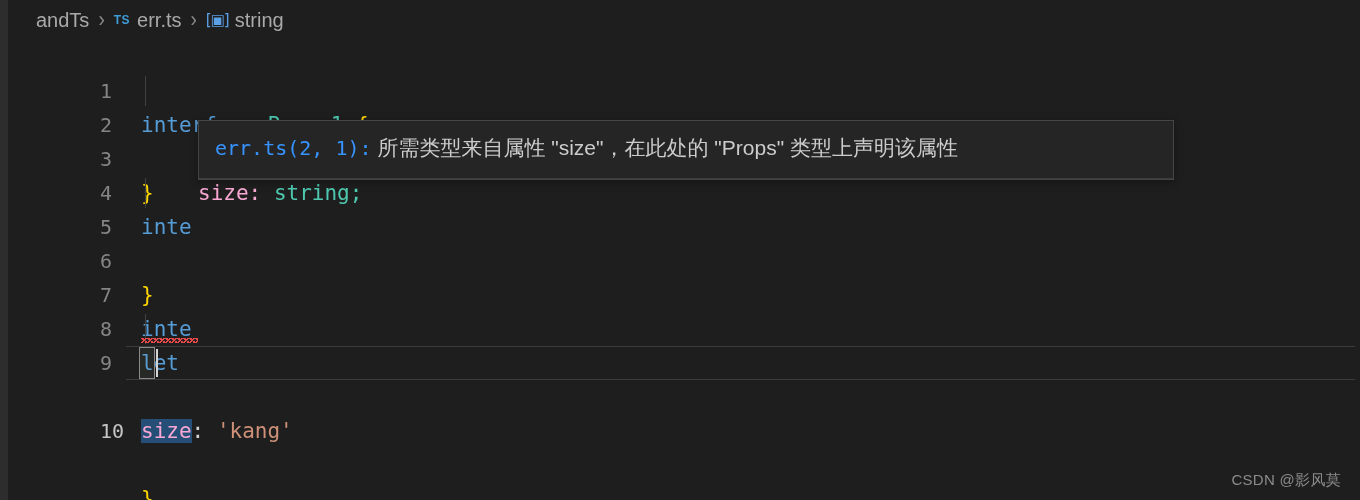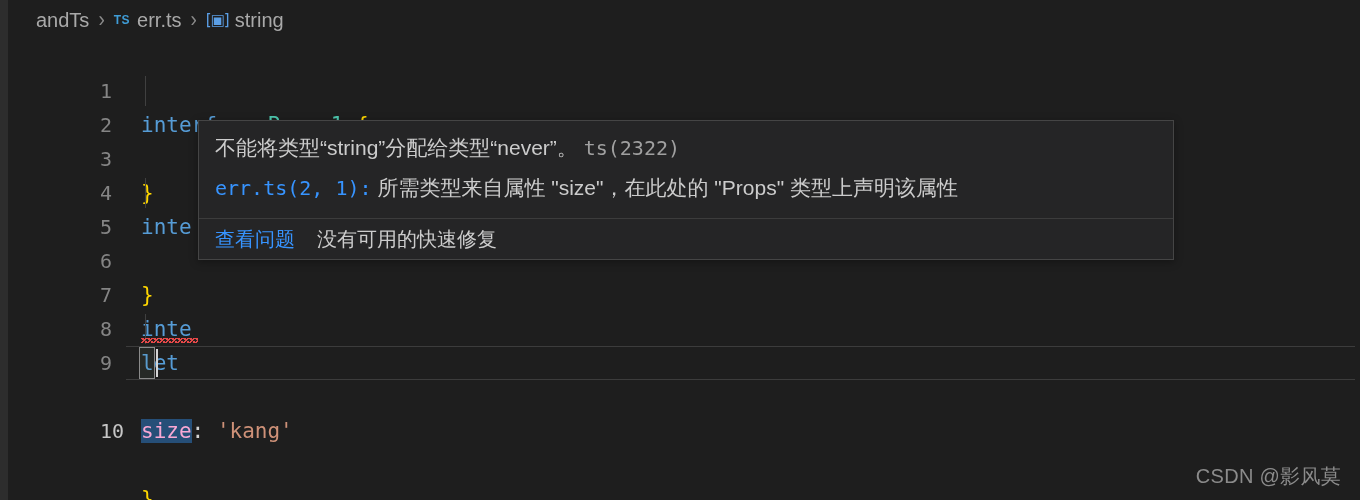--- a/index.html
+++ b/index.html
@@ -241,21 +241,21 @@
   }
   #hv-actions .act-muted {
     color: #cccccc;
   }
 
   
   #watermark {
     position: absolute;
     right: 14px;
     bottom: 10px;
-    font-size: 20px;
+    font-size: 15px;
     color: #8b8b8b;
     font-family: "Liberation Sans", "DejaVu Sans", sans-serif;
     letter-spacing: .3px;
   }
 </style>
 </head>
 <body>
 
 <div id="activity-strip"></div>
 
@@ -335,31 +335,23 @@
       <span class="caret"></span>
     </div>
 
   </div>
 
   <div id="hover-tooltip">
 
 
     <div id="hv-body">
       <div class="hv-msg-line">
-        <span class="hv-code">不能将类型“string”分配给类型“never”。</span>
-        <span class="hv-ts">ts(2322)</span>
-      </div>
-      <div class="hv-msg-line">
         <span class="hv-link-mono">err.ts(2, 1):</span>
         <span class="hv-code">所需类型来自属性 "size"，在此处的 "Props" 类型上声明该属性</span>
       </div>
     </div>
 
-    <div id="hv-actions">
-      <span class="act-link">查看问题</span>
-      <span class="act-muted">没有可用的快速修复</span>
-    </div>
 
   </div>
 
   <div id="watermark">CSDN @影风莫</div>
 
 </div>
 
 </body></html>

